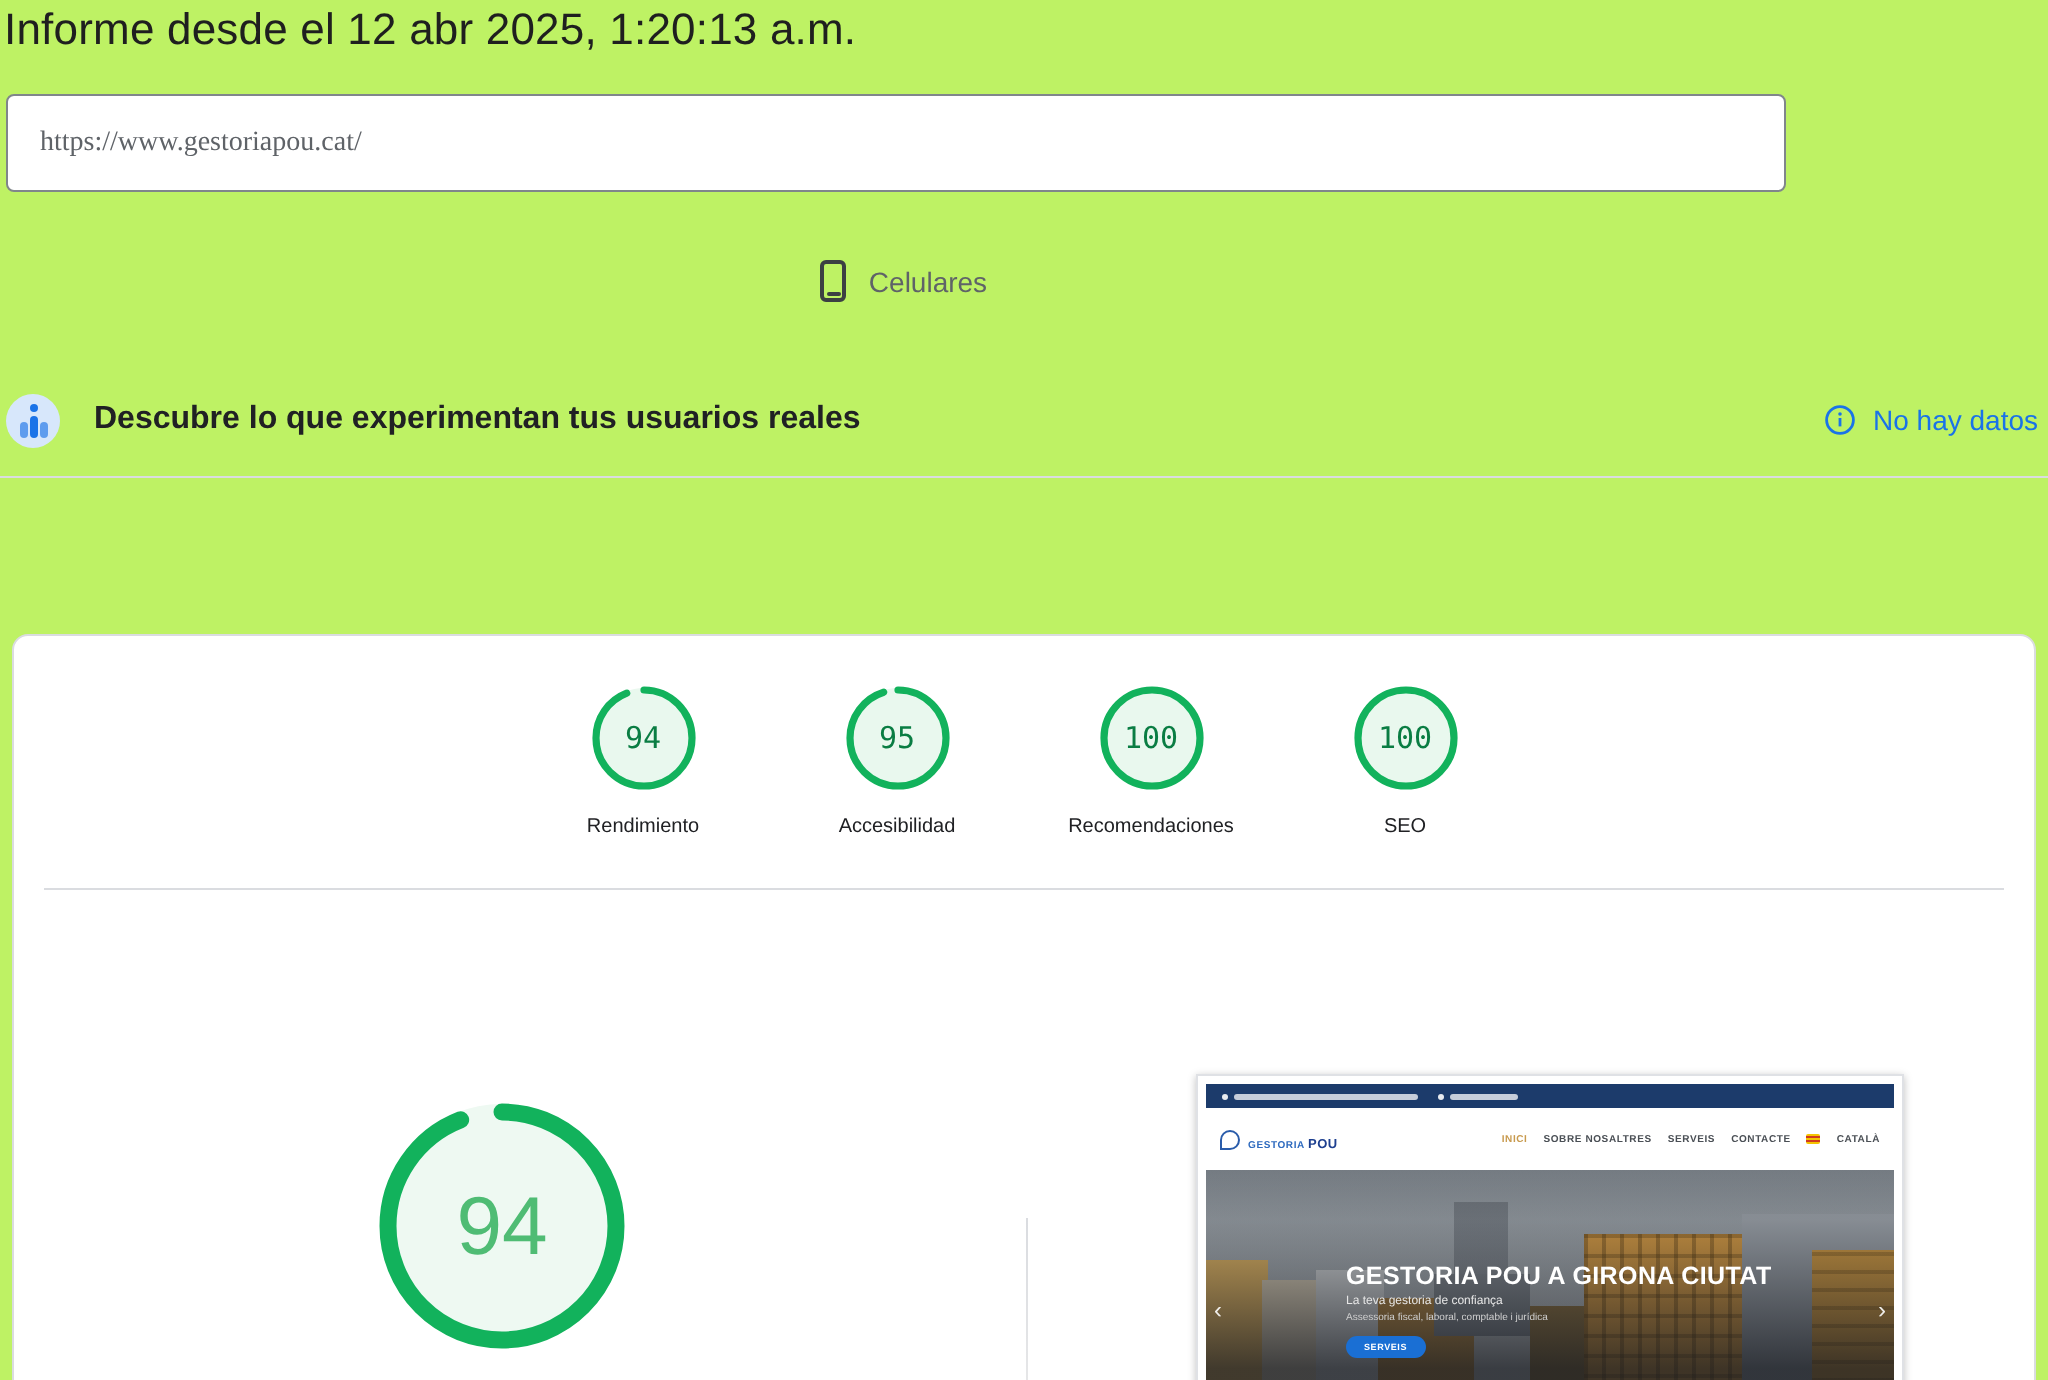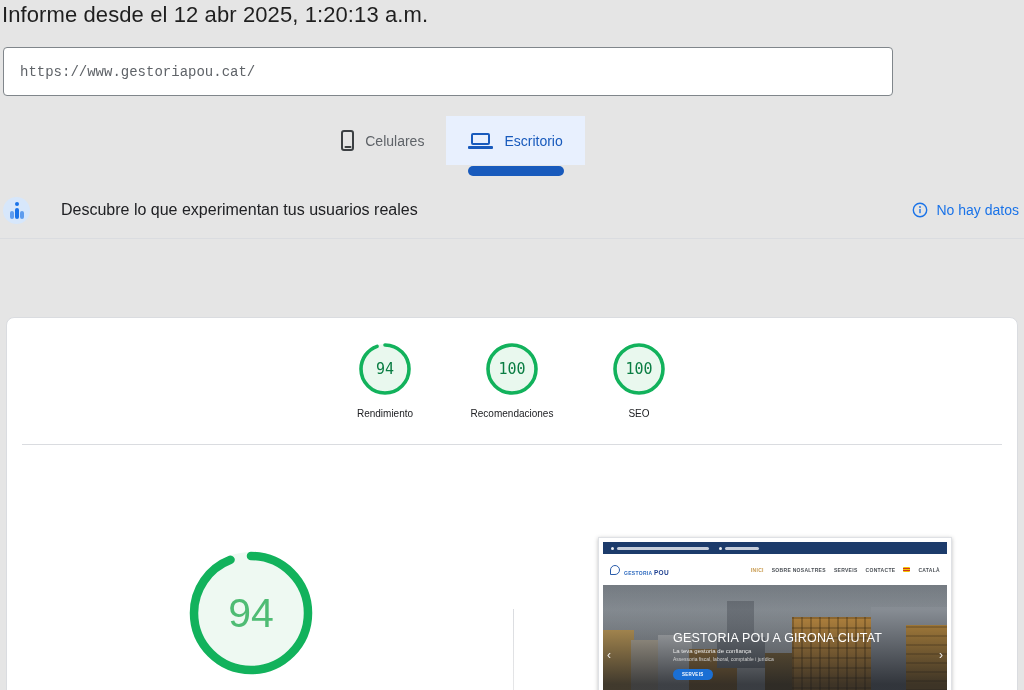--- a/index.html
+++ b/index.html
@@ -1,45 +1,45 @@
 <!DOCTYPE html>
 <html><head>
 <meta charset="utf-8">
 <style>
   * { margin:0; padding:0; box-sizing:border-box; }
   html,body { background:#fff; }
   body { font-family:"Liberation Sans", sans-serif; color:#202124; }
-  #page { position:relative; width:1024px; height:690px; overflow:hidden; background:#e5e5e5; }
+  #page { position:relative; width:1024px; height:690px; overflow:hidden; background:#bef264; }
 
   
   .report-title { position:absolute; left:2px; top:2px; font-size:22px; font-weight:400; color:#1f1f1f; letter-spacing:.1px; }
 
   .url-input { position:absolute; left:3px; top:47px; width:890px; height:49px; border:1px solid #80868b; border-radius:4px;
-               font-family:Liberation Mono, monospace; font-size:14px; color:#5f6368; padding:0 16px; background:#fff; outline:none; }
+               font-family:Liberation Serif, serif; font-size:14px; color:#5f6368; padding:0 16px; background:#fff; outline:none; }
   .analyze-btn { position:absolute; left:911px; top:47px; width:107px; height:49px; background:#1a73e8; color:#fff; border:none;
                  border-radius:4px; font-family:"Liberation Sans",sans-serif; font-size:14px; font-weight:500; cursor:pointer; }
 
   
   .tabs { position:absolute; left:0; top:116px; width:904px; height:64px; display:flex; justify-content:center; }
   .tab { position:relative; height:49px; display:flex; align-items:center; gap:11px; padding:0 22px; cursor:pointer;
          font-size:14px; font-weight:500; color:#5f6368; }
   .tab.selected { background:#e8f0fe; color:#185abc; }
   .tab-indicator { position:absolute; left:50%; top:50px; transform:translateX(-50%); width:96px; height:10px;
                    background:#185abc; border-radius:6px; }
   .icon-phone { width:13px; height:21px; border:2px solid #3c4043; border-radius:3px; position:relative; }
   .icon-phone::after { content:""; position:absolute; left:50%; bottom:1px; transform:translateX(-50%); width:7px; height:2px; background:#3c4043; border-radius:1px; }
   .icon-laptop { display:flex; flex-direction:column; align-items:center; }
   .icon-laptop .scr { width:19px; height:12px; border:2px solid #185abc; border-radius:2px; }
   .icon-laptop .base { width:25px; height:2.5px; background:#185abc; border-radius:1px; margin-top:1.5px; }
 
   
   .section-row { position:absolute; left:0; width:1024px; height:44px; display:flex; align-items:center; cursor:pointer; }
   .row-field { top:188px; }
   .row-diag  { top:266px; }
-  .section-title { font-size:16px; font-weight:400; color:#202124; margin-left:31px; }
+  .section-title { font-size:16px; font-weight:700; color:#202124; margin-left:17px; }
   .row-right { position:absolute; right:5px; display:flex; align-items:center; gap:9px; color:#1a73e8; font-size:14px; }
   .divider-h { position:absolute; left:0; top:238px; width:1024px; height:1px; background:#dadce0; }
 
   .icon-users { width:27px; height:27px; margin-left:3px; border-radius:50%; background:#d7e7fb; position:relative; overflow:hidden; flex:0 0 auto; }
   .icon-users .b { position:absolute; bottom:5px; width:4px; border-radius:2px; }
   .icon-users .b1 { left:7px;  height:8px;  background:#5e9cee; }
   .icon-users .b2 { left:12px; height:11px; background:#1a73e8; }
   .icon-users .b3 { left:17px; height:8px;  background:#5e9cee; }
   .icon-users .dot { position:absolute; top:5px; left:12px; width:4px; height:4px; border-radius:50%; background:#1a73e8; }
 
@@ -87,47 +87,39 @@
   .t-nav { display:flex; align-items:center; gap:8px; font-size:5px; letter-spacing:.3px; color:#4a4f55; font-weight:700; }
   .t-nav .active { color:#c89a4e; }
   .t-flag { width:7px; height:5px; border-radius:1px;
             background:repeating-linear-gradient(180deg,#f5c400 0 1px,#d03a1e 1px 2px); }
   .t-hero { position:relative; height:124px; overflow:hidden; background:linear-gradient(180deg,#7f868d 0%,#a7adb2 48%,#b8bcbf 60%); }
   .t-hero .bld { position:absolute; }
   .t-overlay { position:absolute; inset:0; background:linear-gradient(180deg,rgba(40,44,50,.12) 20%,rgba(22,25,31,.78) 80%); }
   .t-arrow { position:absolute; top:52%; color:#fff; font-size:12px; line-height:1; opacity:.9; }
   .t-arrow.prev { left:4px; } .t-arrow.next { right:4px; }
   .t-copy { position:absolute; left:70px; top:46px; }
-  .t-copy .h1 { font-size:12.5px; font-weight:400; color:#fff; letter-spacing:.2px; white-space:nowrap;text-align:center; }
+  .t-copy .h1 { font-size:12.5px; font-weight:700; color:#fff; letter-spacing:.2px; white-space:nowrap;text-align:center; }
   .t-copy .s1 { margin-top:3px; font-size:6px; color:#e6e6e6; }
   .t-copy .s2 { margin-top:2px; font-size:5px; color:#cfcfcf; }
   .t-btn { display:inline-block; margin-top:5px; padding:3px 9px; background:#1a6fd4; color:#fff; font-size:4.5px;
            font-weight:700; border-radius:7px; letter-spacing:.3px; }
 </style>
 </head>
 <body>
 
 <div id="page">
 
   <h1 class="report-title">Informe desde el 12 abr 2025, 1:20:13 a.m.</h1>
 
   <input class="url-input" type="text" value="https://www.gestoriapou.cat/" style="">
 
   <div class="tabs">
     <div class="tab">
       <span class="icon-phone"></span>
       <span>Celulares</span>
-    </div>
-    <div class="tab selected">
-      <span class="icon-laptop">
-          <span class="scr"></span>
-          <span class="base"></span>
-        </span>
-      <span>Escritorio</span>
-      <span class="tab-indicator"></span>
     </div>
   </div>
 
   <div class="section-row row-field">
     <span class="icon-users">
       <span class="b b1"></span>
         <span class="b b2"></span>
         <span class="b b3"></span>
         <span class="dot"></span>
     </span>
@@ -153,20 +145,30 @@
         <span class="score-circle">
           <svg width="56" height="56" viewBox="0 0 56 56">
             <circle cx="28" cy="28" r="25" fill="#e9f8ee"></circle>
             <circle cx="28" cy="28" r="24" fill="none" stroke="#12b25c" stroke-width="3.6" stroke-linecap="round" transform="rotate(-90 28 28)" stroke-dasharray="141.74866052997146 150.79644737231007"></circle>
           </svg>
           <span class="score-num">94</span>
         </span>
         <span class="score-label">Rendimiento</span>
       </div>
 
+      <div class="score-item">
+        <span class="score-circle">
+          <svg width="56" height="56" viewBox="0 0 56 56">
+            <circle cx="28" cy="28" r="25" fill="#e9f8ee"></circle>
+            <circle cx="28" cy="28" r="24" fill="none" stroke="#12b25c" stroke-width="3.6" stroke-linecap="round" transform="rotate(-90 28 28)" stroke-dasharray="143.25662500369458 150.79644737231007"></circle>
+          </svg>
+          <span class="score-num">95</span>
+        </span>
+        <span class="score-label">Accesibilidad</span>
+      </div>
 
       <div class="score-item">
         <span class="score-circle">
           <svg width="56" height="56" viewBox="0 0 56 56">
             <circle cx="28" cy="28" r="25" fill="#e9f8ee"></circle>
             <circle cx="28" cy="28" r="24" fill="none" stroke="#12b25c" stroke-width="3.6" stroke-linecap="round" transform="rotate(-90 28 28)" stroke-dasharray="150.79644737231007 150.79644737231007"></circle>
           </svg>
           <span class="score-num">100</span>
         </span>
         <span class="score-label">Recomendaciones</span>

